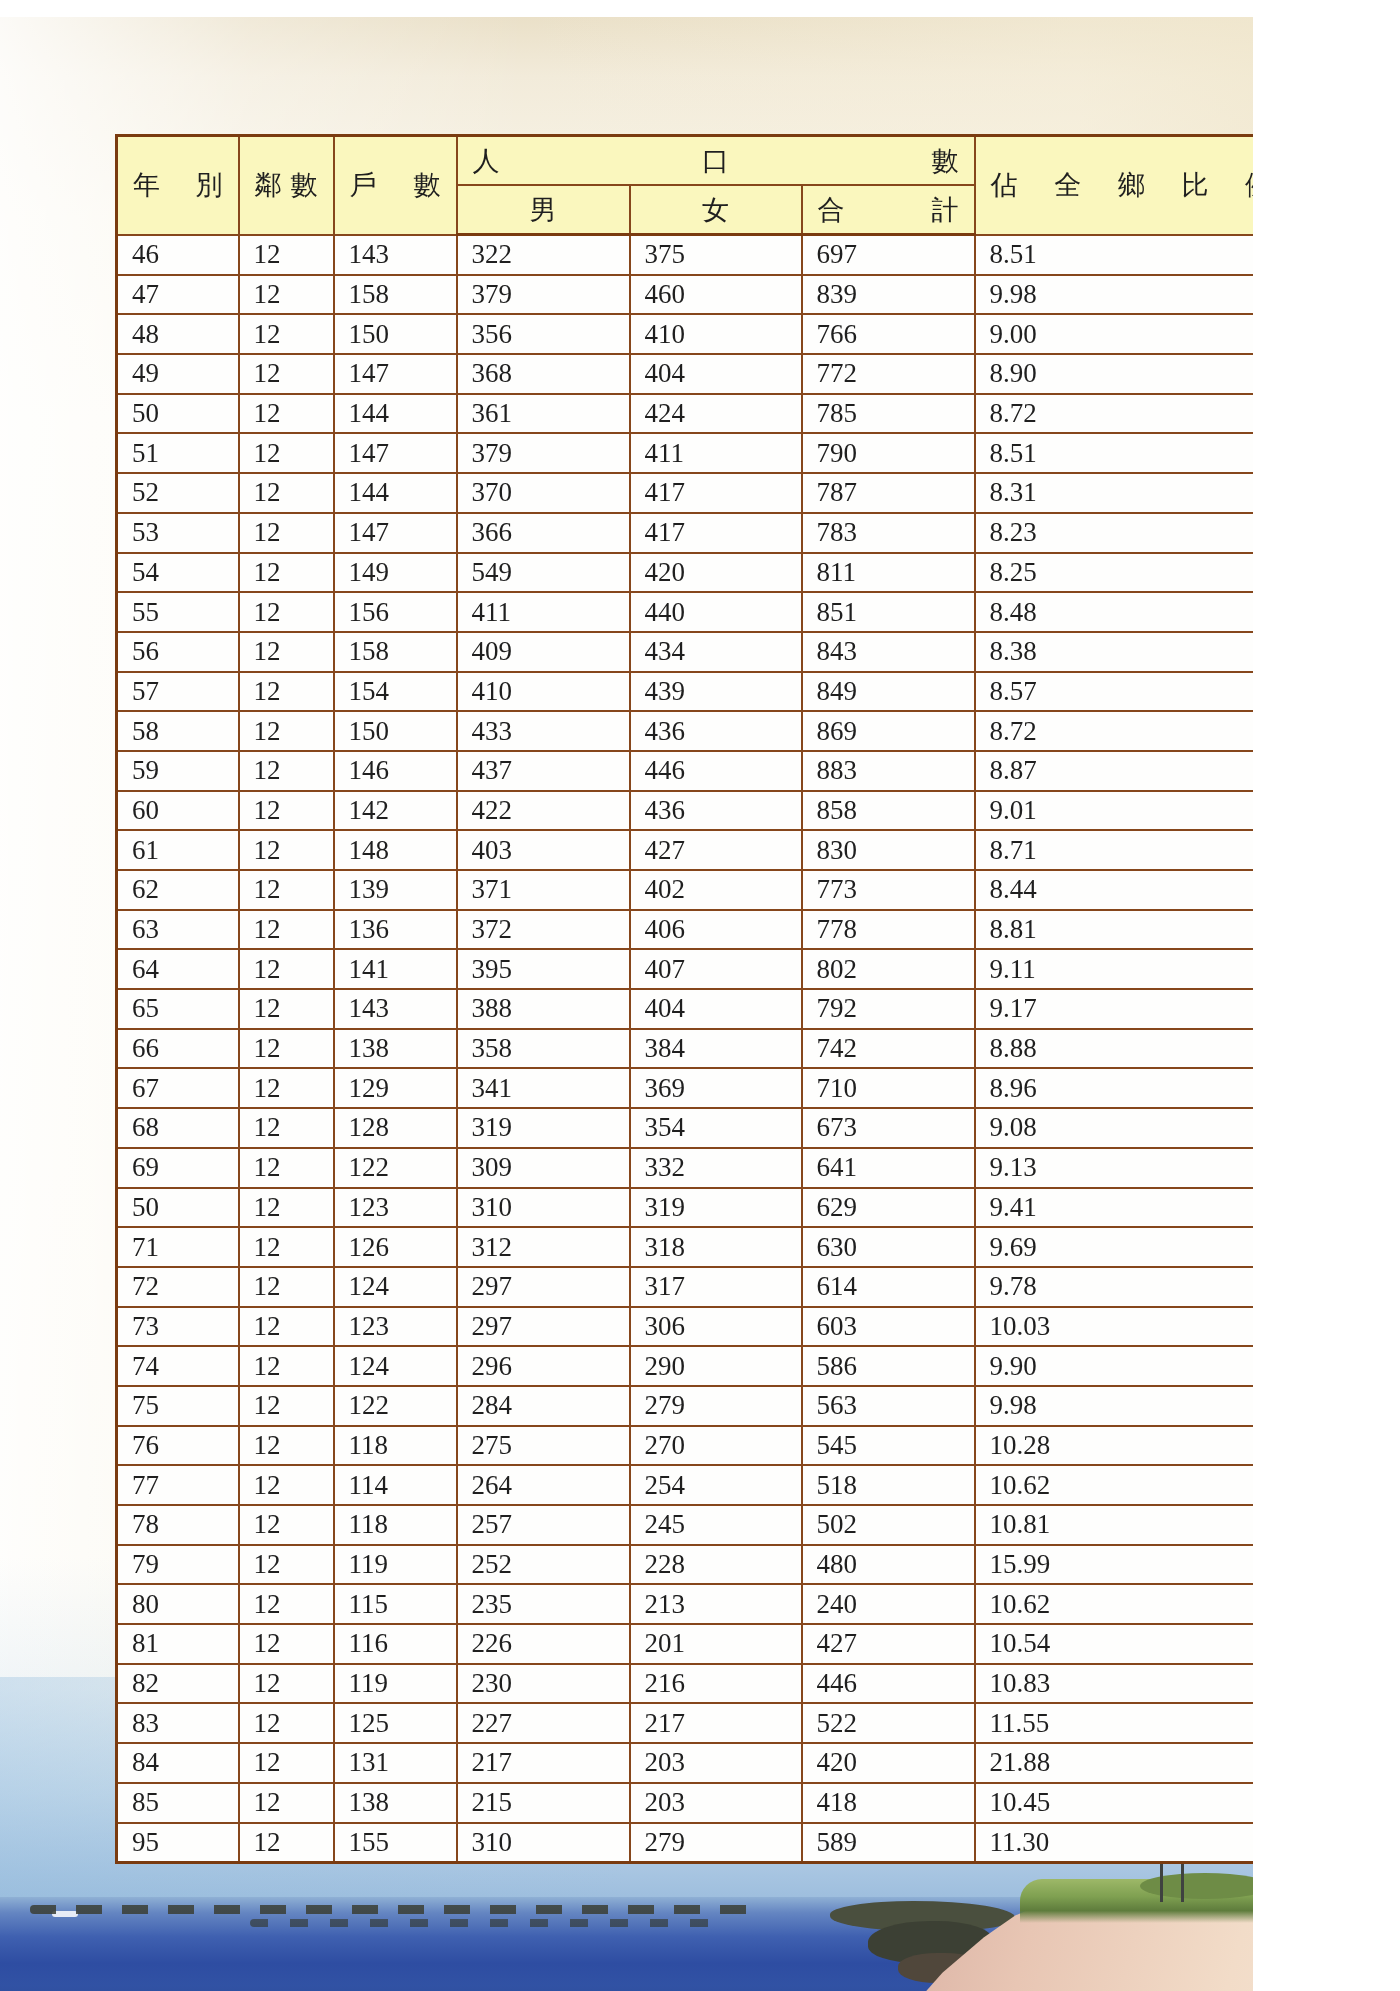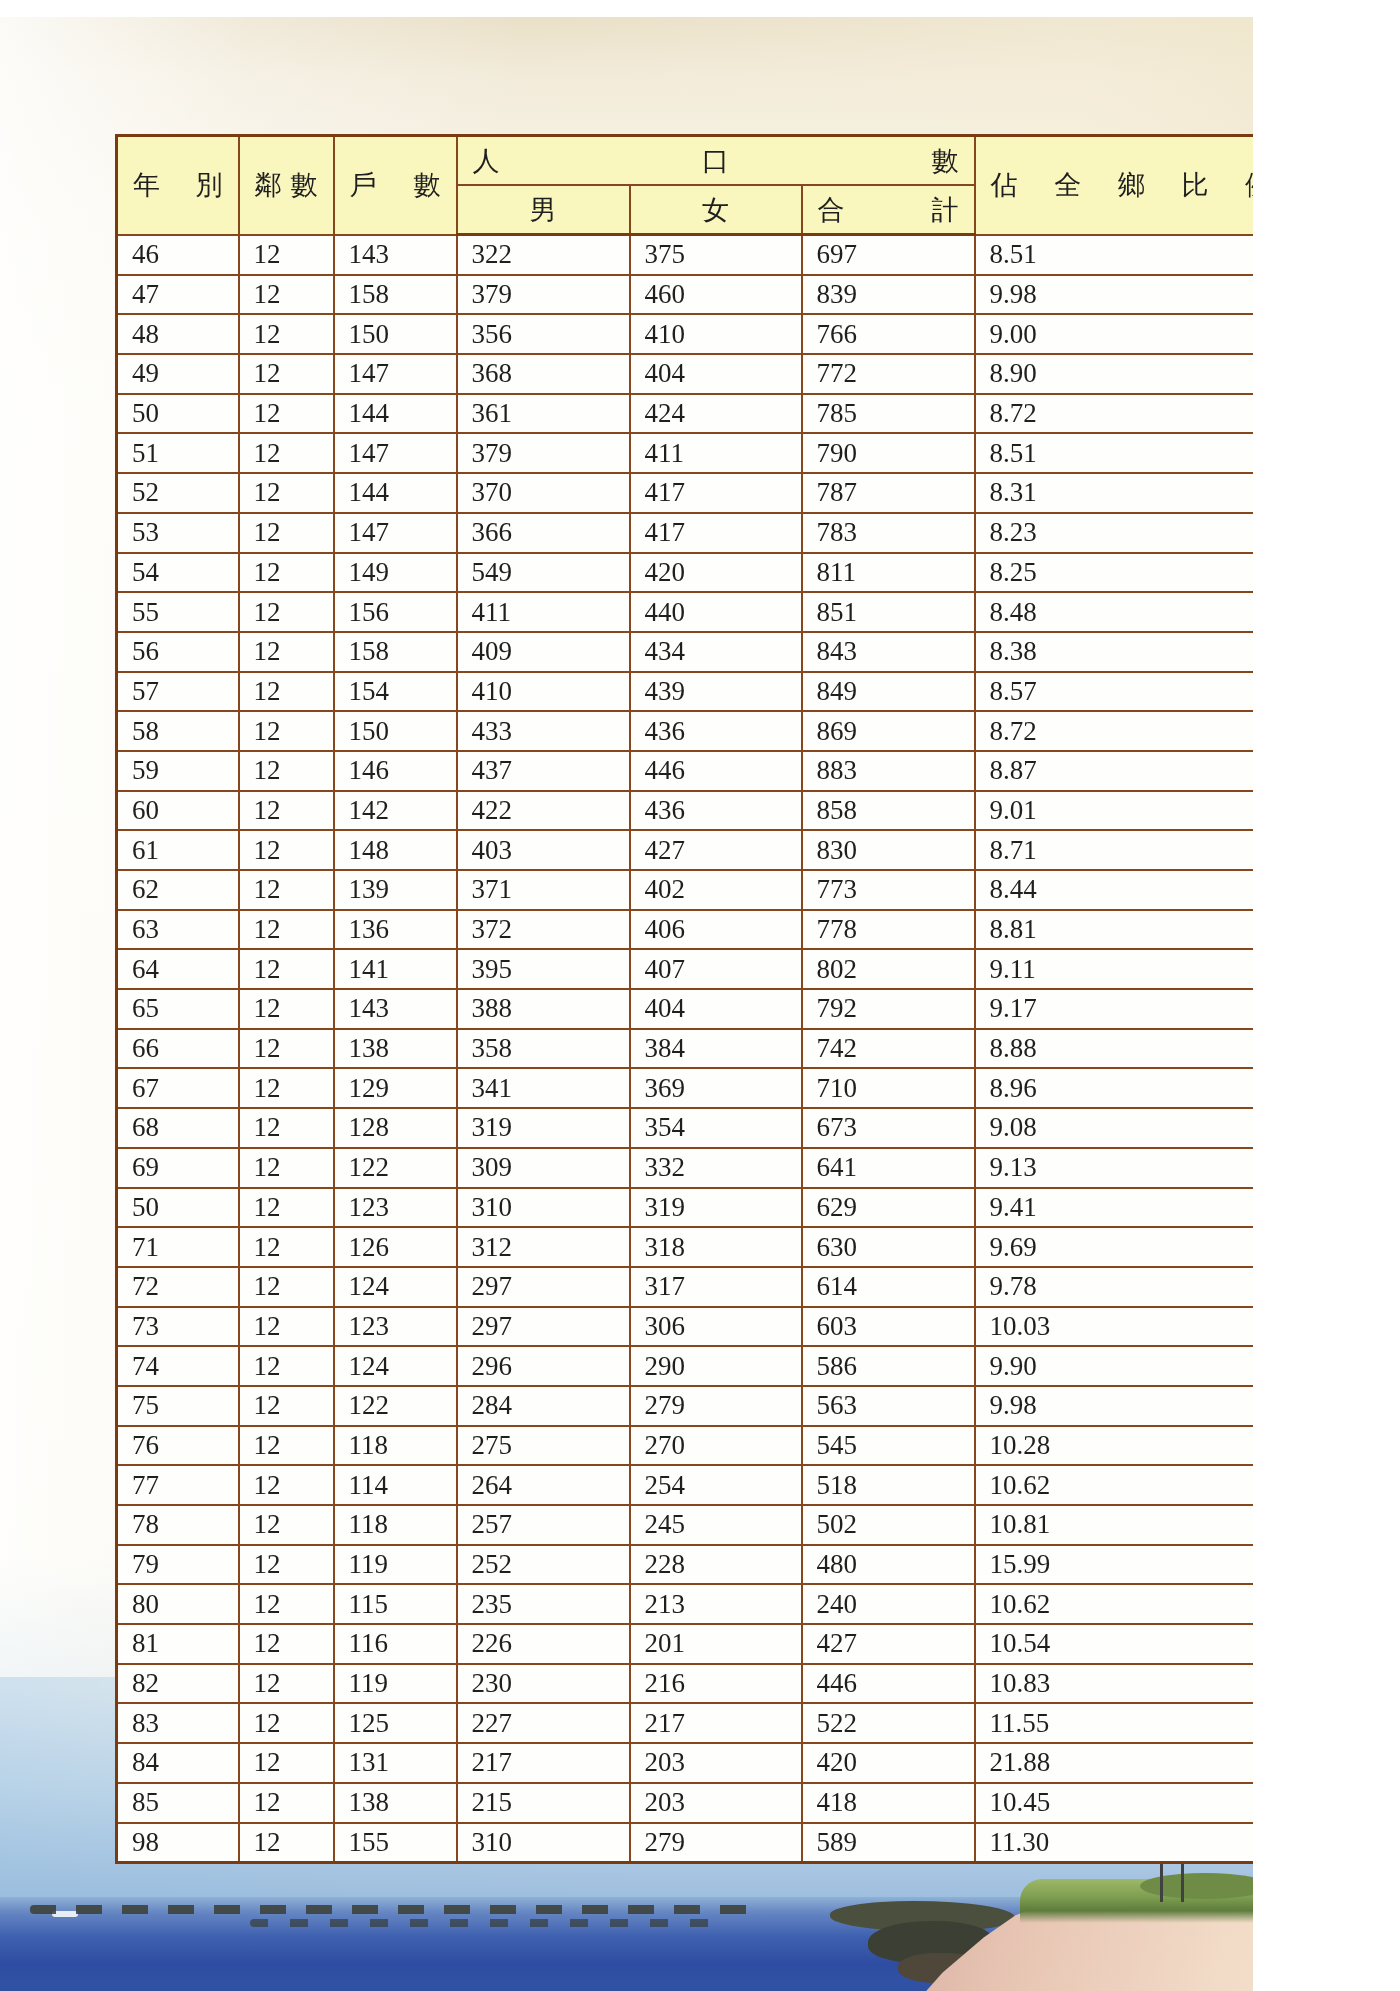--- a/index.html
+++ b/index.html
@@ -501,21 +501,21 @@
         <tr>
           <td>85</td>
           <td>12</td>
           <td>138</td>
           <td>215</td>
           <td>203</td>
           <td>418</td>
           <td>10.45</td>
         </tr>
         <tr>
-          <td>98</td>
+          <td>95</td>
           <td>12</td>
           <td>155</td>
           <td>310</td>
           <td>279</td>
           <td>589</td>
           <td>11.30</td>
         </tr>
       </tbody>
   </table>
 

